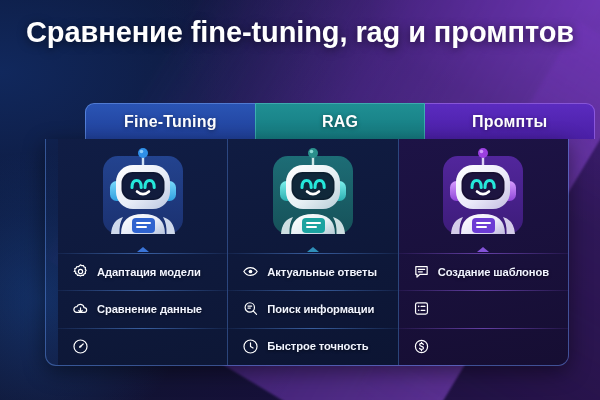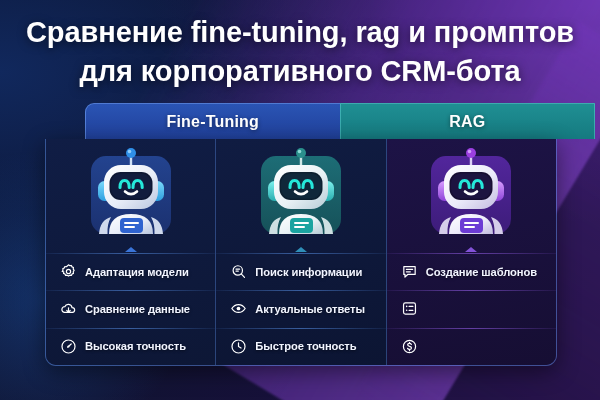--- a/index.html
+++ b/index.html
@@ -139,20 +139,21 @@
     left: 0;
     top: 36px;
     width: 510px;
     height: 226px;
     display: flex;
     border-radius: 0 0 11px 11px;
     overflow: hidden;
     border: 1px solid rgba(86,132,214,0.55);
     border-top: none;
     box-shadow: 0 6px 22px rgba(0,0,0,0.45);
+    padding-left: 12px;
   }
   .col {
     flex: 1 1 0;
     position: relative;
     display: flex;
     flex-direction: column;
   }
   .col-0 {
     background: linear-gradient(170deg, #101d45 0%, #0d1736 100%);
     border-right: 1px solid rgba(80,125,205,0.45);
@@ -251,31 +252,33 @@
 
 <div id="stage">
 
   <div class="glow-left"></div>
   <div class="diag-band"></div>
   <div class="diag-band2"></div>
   <div class="dots"></div>
 
   <div class="title">
     <span>Сравнение fine-tuning, rag и промптов</span>
-    <span class="l2">для корпоративного CRM-бота</span>
   </div>
 
   <div class="card">
 
     <div class="tabs">
       <div class="tab tab-0">
         <span>Fine-Tuning</span>
       </div>
       <div class="tab tab-1">
         <span>RAG</span>
+      </div>
+      <div class="tab tab-2">
+        <span>Промпты</span>
       </div>
     </div>
 
     <div class="panel">
 
       <div class="col col-0">
         <div class="coldots"></div>
 
         <div class="robot-area">
           <div class="robot-wrap">
@@ -339,21 +342,20 @@
             <span class="feat-label">Сравнение данные</span>
           </div>
           <div class="feat">
             <span class="feat-icon">
               <svg width="17" height="17" viewBox="0 0 24 24" fill="none" stroke="currentColor" stroke-width="1.7" stroke-linecap="round" stroke-linejoin="round">
                 <circle cx="12" cy="12" r="9.2"></circle>
                 <path d="M15.8 8.4L10.7 13"></path>
                 <circle cx="12" cy="12" r="1.5" fill="currentColor" stroke="none"></circle>
               </svg>
             </span>
-            <span class="feat-label">Высокая точность</span>
           </div>
         </div>
       </div>
 
       <div class="col col-1">
         <div class="coldots"></div>
 
         <div class="robot-area">
           <div class="robot-wrap">
             <svg width="104" height="98" viewBox="0 0 104 98">
@@ -392,35 +394,35 @@
               <rect x="45" y="80" width="11" height="2" rx="1" fill="#ffffff"></rect>
             </svg>
           </div>
           <div class="arrow-mark"></div>
         </div>
 
         <div class="features">
           <div class="feat">
             <span class="feat-icon">
               <svg width="17" height="17" viewBox="0 0 24 24" fill="none" stroke="currentColor" stroke-width="1.7" stroke-linecap="round" stroke-linejoin="round">
+                <path d="M2.6 12S6 6.4 12 6.4 21.4 12 21.4 12 18 17.6 12 17.6 2.6 12 2.6 12z"></path>
+                <circle cx="12" cy="12" r="2.6" fill="currentColor" stroke="none"></circle>
+              </svg>
+            </span>
+            <span class="feat-label">Актуальные ответы</span>
+          </div>
+          <div class="feat">
+            <span class="feat-icon">
+              <svg width="17" height="17" viewBox="0 0 24 24" fill="none" stroke="currentColor" stroke-width="1.7" stroke-linecap="round" stroke-linejoin="round">
                 <circle cx="11" cy="10.5" r="6.6"></circle>
                 <path d="M15.8 15.4L20.5 20.2"></path>
                 <path d="M8.4 8.6h5.2M8.4 11.4h3.4"></path>
               </svg>
             </span>
             <span class="feat-label">Поиск информации</span>
-          </div>
-          <div class="feat">
-            <span class="feat-icon">
-              <svg width="17" height="17" viewBox="0 0 24 24" fill="none" stroke="currentColor" stroke-width="1.7" stroke-linecap="round" stroke-linejoin="round">
-                <path d="M2.6 12S6 6.4 12 6.4 21.4 12 21.4 12 18 17.6 12 17.6 2.6 12 2.6 12z"></path>
-                <circle cx="12" cy="12" r="2.6" fill="currentColor" stroke="none"></circle>
-              </svg>
-            </span>
-            <span class="feat-label">Актуальные ответы</span>
           </div>
           <div class="feat">
             <span class="feat-icon">
               <svg width="17" height="17" viewBox="0 0 24 24" fill="none" stroke="currentColor" stroke-width="1.7" stroke-linecap="round" stroke-linejoin="round">
                 <circle cx="12" cy="12" r="9.2"></circle>
                 <path d="M12 6.8V12l3.6 2.2"></path>
               </svg>
             </span>
             <span class="feat-label">Быстрое точность</span>
           </div>

